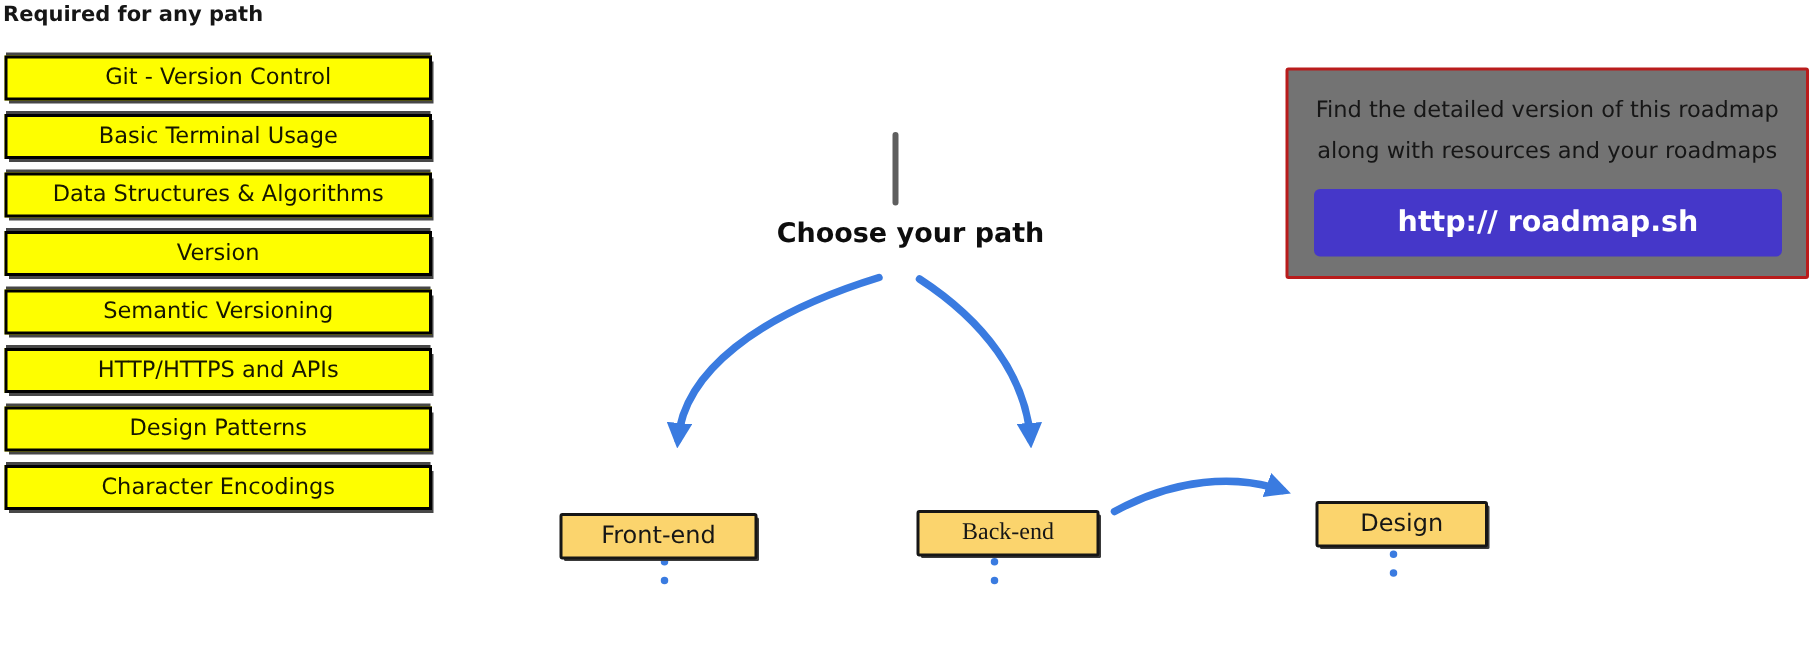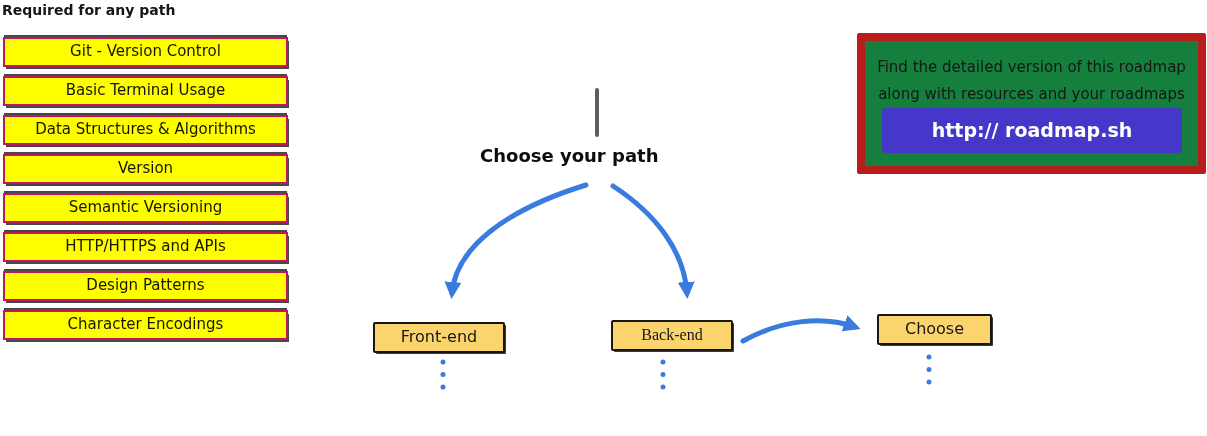--- a/index.html
+++ b/index.html
@@ -32,21 +32,21 @@
     top: 37px;
     width: 285px;
     display: flex;
     flex-direction: column;
     gap: 9px;
   }
   .check-item {
     box-sizing: border-box;
     height: 30px;
     background: #fefe00;
-    border: 2px solid #be185d;
+    border: 2px solid #000000;
     box-shadow: 0 -3px 0 -1px #474747, 2px 3px 0 -1px #474747;
     text-align: center;
     line-height: 25px;
     font-size: 15px;
     color: #161600;
     cursor: pointer;
   }
 
   
   .main-title {
@@ -67,63 +67,65 @@
     width: 4px;
     height: 49px;
     background: #5e5e5e;
     border-radius: 2px;
   }
   .choose-label {
     position: absolute;
     left: 480px;
     top: 145px;
     width: 254px;
+    text-align: center;
     font-size: 18px;
     font-weight: bold;
     color: #0d0d0d;
   }
 
   
   .node {
     position: absolute;
     box-sizing: border-box;
     height: 31px;
     background: #fbd46d;
     border: 2px solid #161616;
     border-radius: 2px;
     box-shadow: 2px 2px 0 -1px #3a3a3a;
     text-align: center;
     line-height: 26px;
     font-size: 16px;
     color: #161616;
     cursor: pointer;
+    margin-top: 20px;
   }
   .node-frontend { left: 373px; top: 322px; width: 132px; }
   .node-backend  { left: 611px; top: 320px; width: 122px; font-family: Liberation Serif, serif; }
   .node-devops   { left: 877px; top: 314px; width: 115px; }
 
   
   .overlay {
     position: absolute;
     left: 0; top: 0;
     width: 1207px;
     height: 436px;
     pointer-events: none;
   }
 
   
   .info-card {
     position: absolute;
     left: 857px;
-    top: 33px;
+    top: 45px;
     width: 349px;
     height: 141px;
     box-sizing: border-box;
-    background: #15803d;
-    border: 8px solid #b91c1c;
+    background: #737373;
+    border: 2px solid #b91c1c;
     border-radius: 2px;
   }
   .info-line {
     margin: 0 8px;
     text-align: center;
     font-size: 15px;
     line-height: 27px;
     color: #161616;
   }
   .info-line.first { margin-top: 13px; }
@@ -180,21 +182,21 @@
 
     <path d="M 743 341 C 783 319 824 316 855 327" fill="none" stroke="#3a7be0" stroke-width="5" stroke-linecap="round" marker-end="url(#ah)"></path>
 
     <line x1="443" y1="362" x2="443" y2="428" stroke="#3a7be0" stroke-width="5" stroke-linecap="round" stroke-dasharray="0 12.5"></line>
     <line x1="663" y1="362" x2="663" y2="428" stroke="#3a7be0" stroke-width="5" stroke-linecap="round" stroke-dasharray="0 12.5"></line>
     <line x1="929" y1="357" x2="929" y2="432" stroke="#3a7be0" stroke-width="5" stroke-linecap="round" stroke-dasharray="0 12.5"></line>
   </svg>
 
   <div class="node node-frontend">Front-end</div>
   <div class="node node-backend">Back-end</div>
-  <div class="node node-devops">Choose</div>
+  <div class="node node-devops">Design</div>
 
   <div class="info-card">
     <div class="info-line first">Find the detailed version of this roadmap</div>
     <div class="info-line">along with resources and your roadmaps</div>
     <div class="url-button">http:// roadmap.sh</div>
   </div>
 
 </div>
 
 </body></html>

